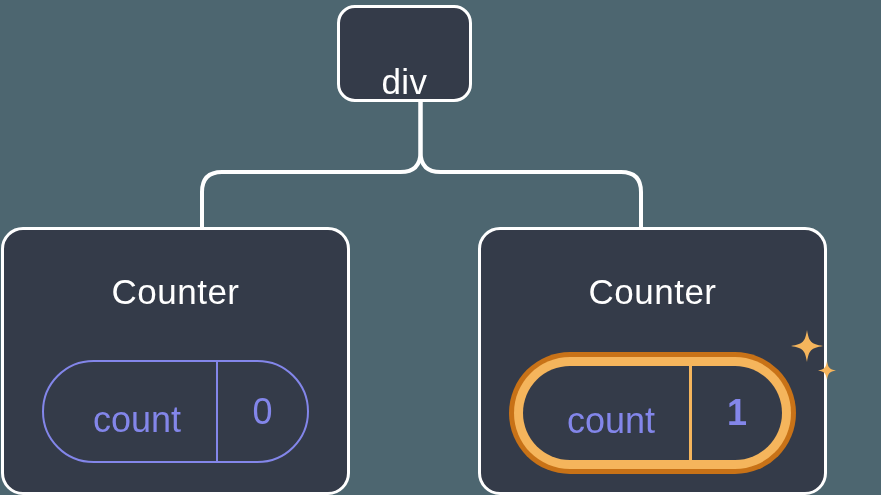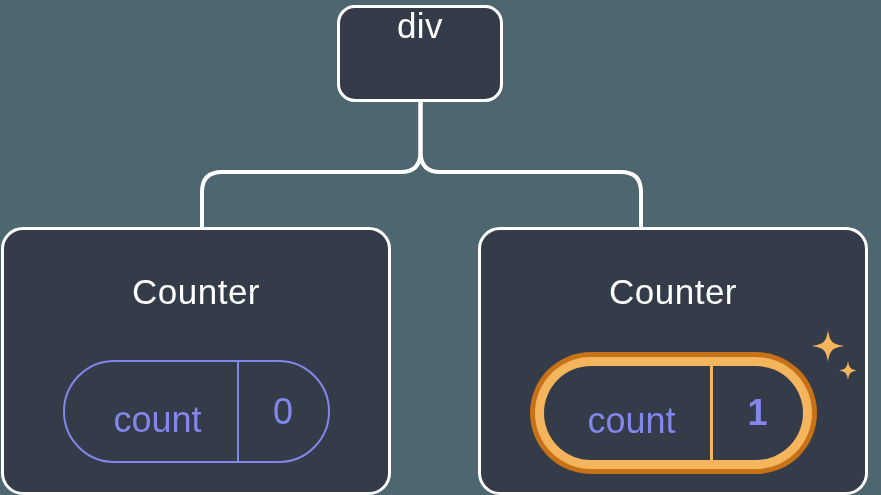--- a/index.html
+++ b/index.html
@@ -32,32 +32,32 @@
     border: 3px solid #ffffff;
     border-radius: 18px;
     box-sizing: border-box;
     display: flex;
     flex-direction: column;
     align-items: center;
   }
   .node-root {
     left: 337px;
     top: 5px;
-    width: 166px;
+    width: 135px;
     height: 97px;
-    justify-content: flex-start;
+    justify-content: flex-end;
   }
   .node-label-root {
     color: #ffffff;
     font-size: 35px;
     letter-spacing: 0.5px;
     line-height: 1;
   }
   .node-child {
-    width: 390px;
+    width: 349px;
     height: 268px;
     top: 227px;
     border-radius: 22px;
     padding-top: 44px;
   }
   .node-left  { left: 1px; }
   .node-right { left: 478px; }
   .node-label-child {
     color: #ffffff;
     font-size: 35px;

